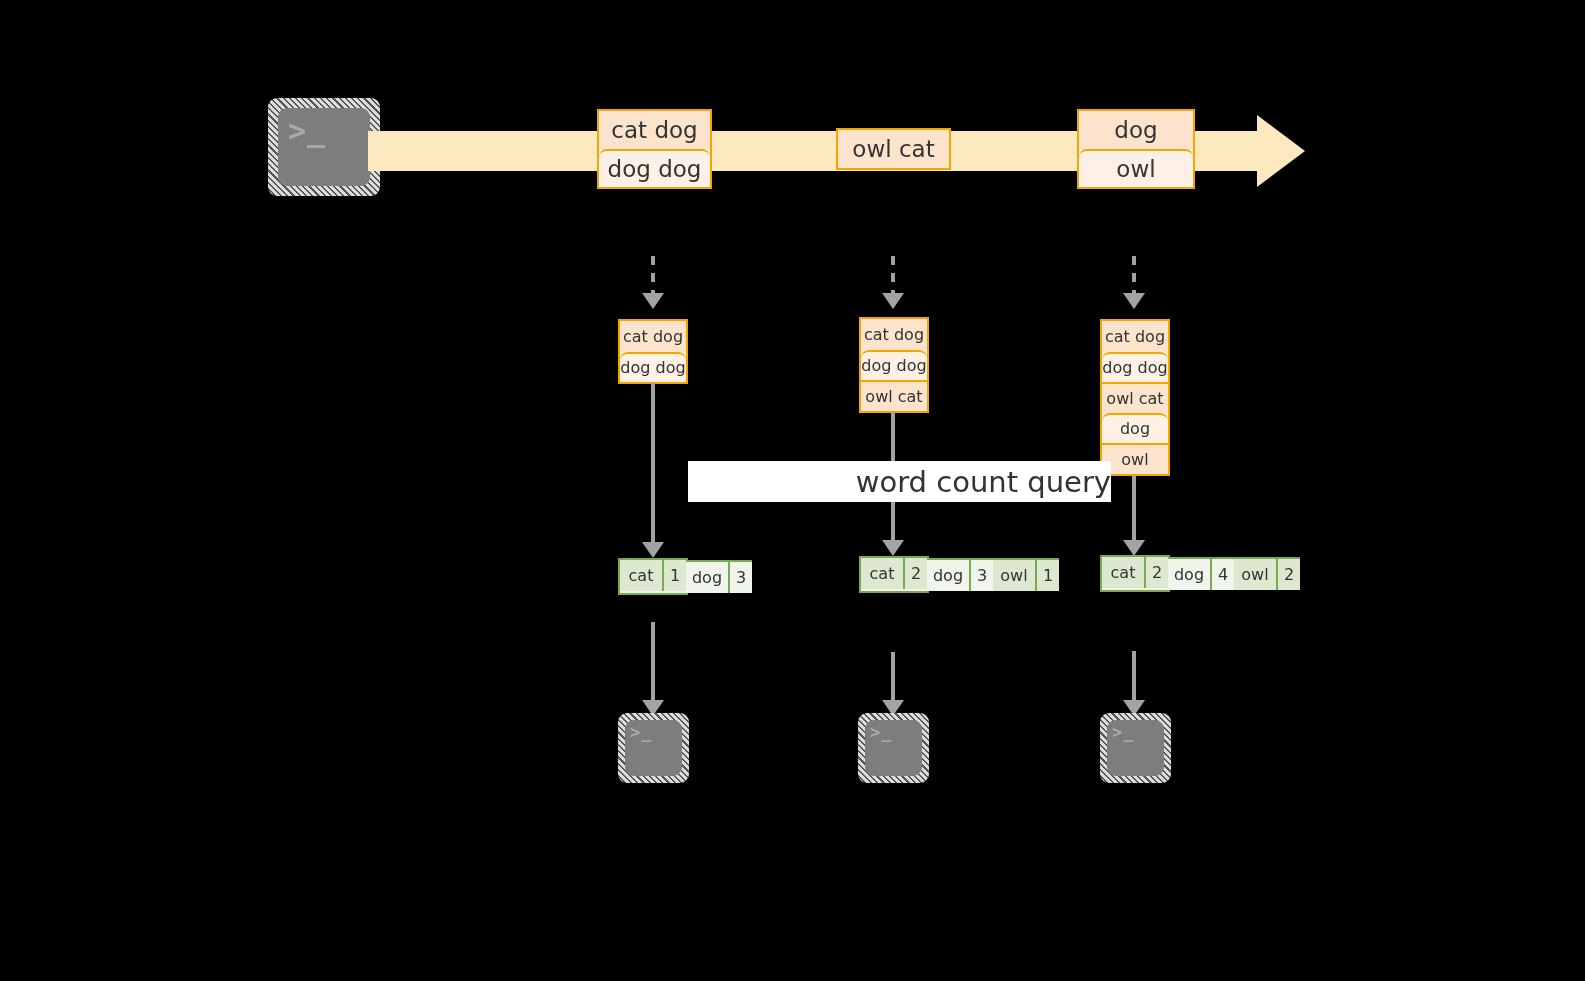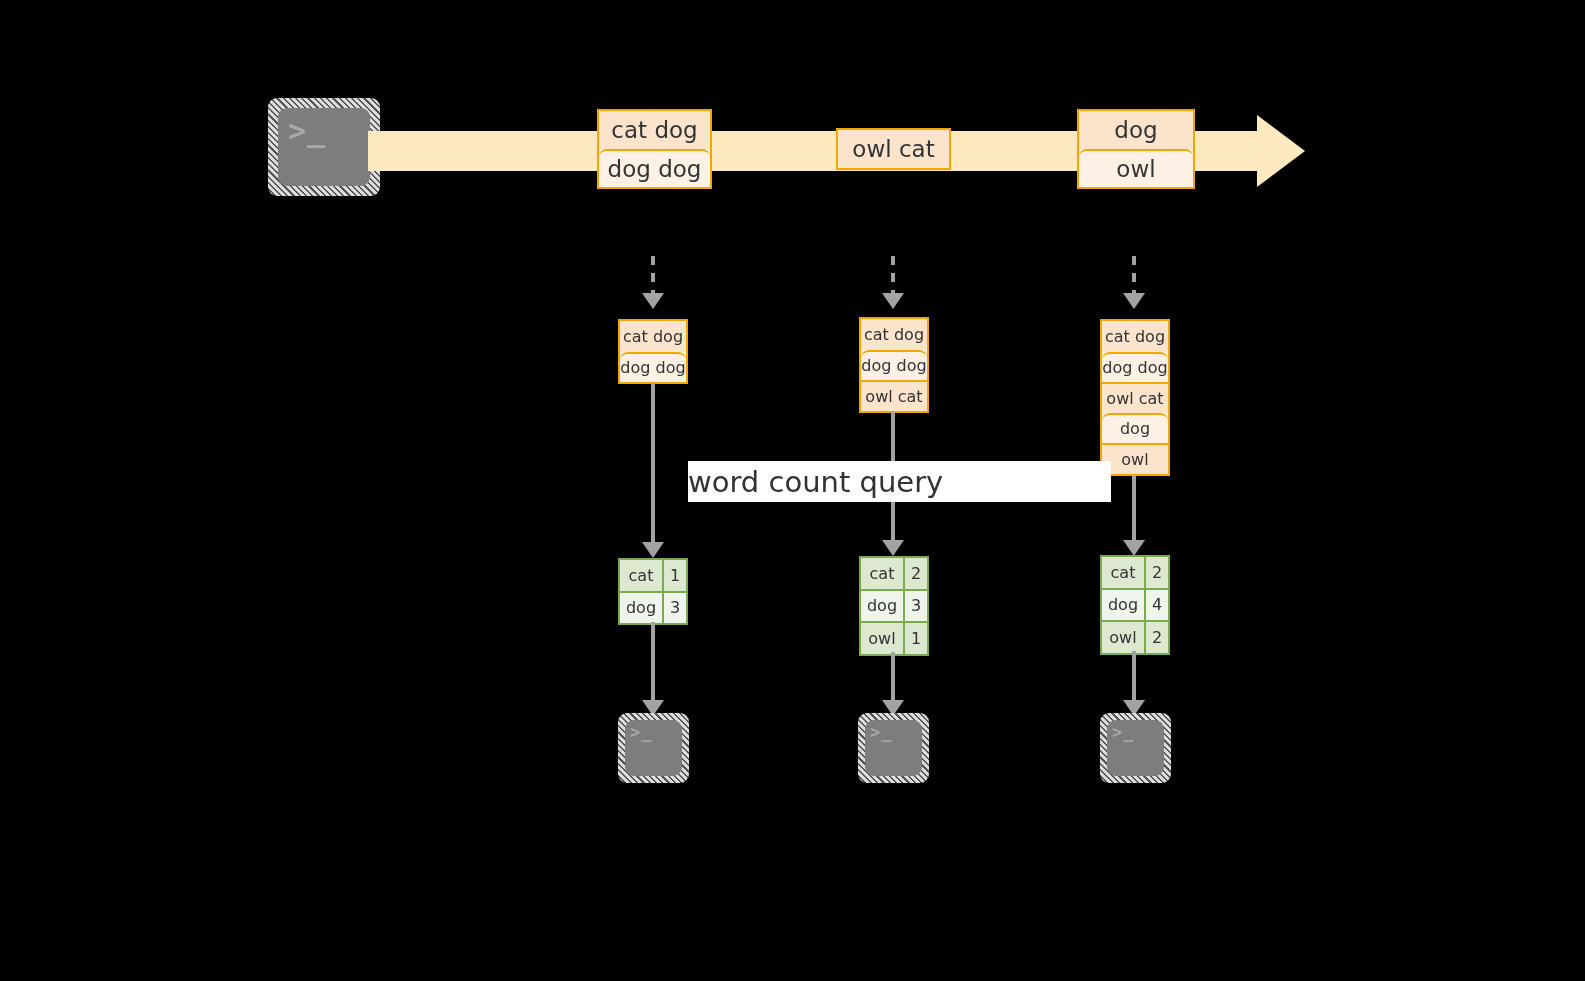--- a/index.html
+++ b/index.html
@@ -45,41 +45,41 @@
        justify-content:center;color:#333;white-space:nowrap;}
   .rec .cell.dark{background:#fce3cc;}
   .rec .cell.light{background:#fdf1e6;border-radius:8px;}
   .rec .cell + .cell{border-top:2px solid #f2a600;}
 
   .rec.big .cell{height:38px;font-size:23px;}
   .rec.sm  .cell{height:30.5px;font-size:16px;}
 
   
   .tbl{position:absolute;box-sizing:border-box;border:2px solid #7aa94f;
-       display:flex;flex-direction:column;background:#f0f5ec;}
+       display:flex;background:#f0f5ec;}
   .tbl .row{display:flex;height:30.5px;}
   .tbl .row + .row{border-top:2px solid #7aa94f;}
   .tbl .row .k,.tbl .row .v{box-sizing:border-box;display:flex;
        align-items:center;justify-content:center;color:#333;font-size:16px;}
   .tbl .row .v{border-left:2px solid #7aa94f;}
   .tbl .row.dark .k,.tbl .row.dark .v{background:#dde8d0;}
   .tbl .row.light .k,.tbl .row.light .v{background:#f0f5ec;}
 
   
   .lineS{position:absolute;background:#a3a3a3;width:4px;}
   .lineD{position:absolute;width:4px;
      background:repeating-linear-gradient(to bottom,
         #a3a3a3 0px,#a3a3a3 9px,transparent 9px,transparent 17px);}
   .headD{position:absolute;width:0;height:0;
      border-left:11px solid transparent;border-right:11px solid transparent;
      border-top:16px solid #a3a3a3;}
 
   
   .band{position:absolute;background:#ffffff;display:flex;align-items:center;
-        justify-content:flex-start;}
+        justify-content:flex-end;}
   .band span{font-size:29px;color:#333;white-space:nowrap;}
 </style>
 </head>
 <body>
 
 <div class="stage">
 
   <div class="term big" style="left:268px;top:98px;width:112px;height:98px;">
     <div class="hatch"></div>
     <div class="body"></div>

